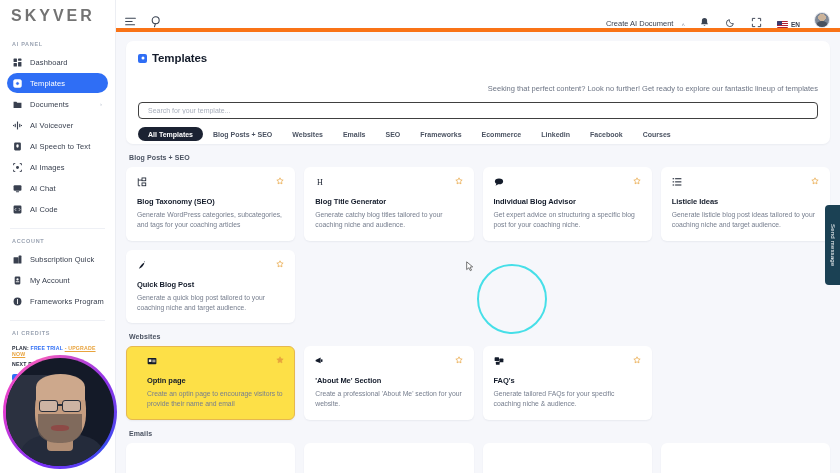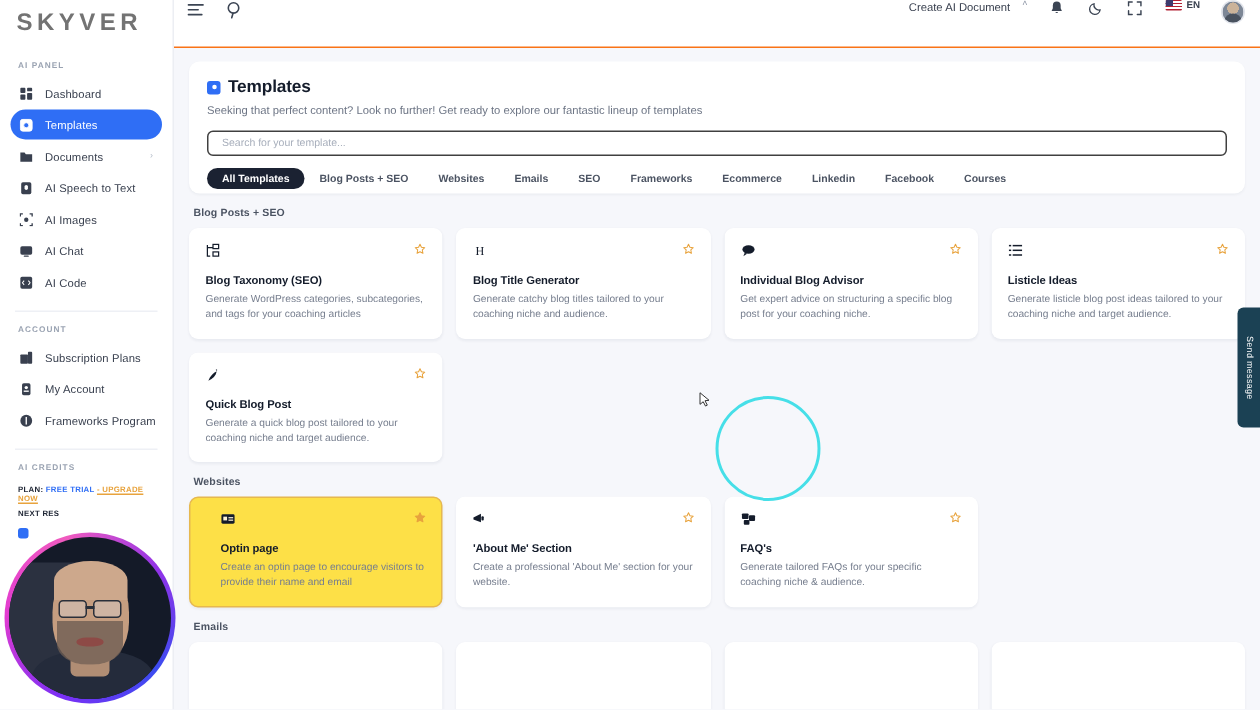--- a/index.html
+++ b/index.html
@@ -46,22 +46,22 @@
   .credit-line { font-size:5.2px; font-weight:700; letter-spacing:.2px; color:#1d2433; margin-bottom:4px; }
   .credit-line .k { color:#1d2433; }
   .credit-line .v { color:#2f6ef5; }
   .credit-line .up { color:#e8a33d; text-decoration:underline; }
   .credit-chip { display:inline-flex; align-items:center; justify-content:center;
     width:7px;height:7px;border-radius:2px;background:#2f6ef5;color:#fff;font-size:4px; }
 
   
   .main { flex:1; height:473px; position:relative; overflow:hidden; background:#f6f7fb; }
   .topbar {
-    height:32px; background:#fff; display:flex; align-items:flex-start;
-    padding:0 10px 0 8px; border-bottom:1px solid #f97316;
+    height:32px; background:#fff; display:flex; align-items:flex-end;
+    padding:0 10px 0 8px; border-bottom:4px solid #f97316;
   }
   .topbar .ticon { width:13px; height:13px; margin-right:13px; cursor:pointer; color:#3b4453; }
   .topbar .ticon svg { width:13px; height:13px; display:block; }
   .topbar .spacer { flex:1; }
   .create-doc { font-size:7.5px; color:#39404f; margin-right:8px; cursor:pointer; }
   .caret { font-size:6px; color:#8a93a3; margin-right:14px; cursor:pointer; }
   .hicon { width:11px; height:11px; margin-right:15px; cursor:pointer; color:#3b4453; }
   .hicon svg { width:11px; height:11px; display:block; }
   .lang { display:flex; align-items:center; gap:3px; margin-right:14px; cursor:pointer; }
   .flag { width:11px; height:7px; border-radius:1px; overflow:hidden; display:block;
@@ -79,21 +79,21 @@
 
   
   .hero {
     background:#fff; border-radius:7px; padding:11px 12px 0 12px;
     box-shadow:0 1px 2px rgba(20,30,60,.05);
   }
   .hero-title { display:flex; align-items:center; gap:5px; }
   .hero-badge { width:9px;height:9px;border-radius:2px;background:#2f6ef5;display:flex;align-items:center;justify-content:center; }
   .hero-badge svg{width:6px;height:6px;display:block;}
   .hero-title h1 { font-size:11.5px; font-weight:700; letter-spacing:-.1px; color:#141c2b; }
-  .hero-sub { font-size:7.5px; color:#6d7585; margin-top:5px; }
+  .hero-sub { font-size:7.5px; color:#6d7585; margin-top:20px;text-align:right; }
   .hero-search {
     margin-top:9px; height:17px; border:1px solid #404040; border-radius:4px;
     display:flex; align-items:center; padding:0 9px; background:#fff;
   }
   .hero-search input {
     border:0; outline:0; width:100%; font-size:7px; color:#39404f; background:transparent;
     font-family:"Liberation Sans", sans-serif;
   }
   .hero-search input::placeholder { color:#a7aebb; }
   .tabs { display:flex; align-items:center; gap:0; margin-top:8px; padding-bottom:3px; }
@@ -189,20 +189,32 @@
     <div class="nav-item">
       <span class="ico">
           <svg viewBox="0 0 16 16" fill="currentColor">
             <path d="M1 3h5l1.5 2H15v9H1z" rx="1"></path>
           </svg>
         </span>
       <span class="lbl">Documents</span>
       <span class="chev">›</span>
     </div>
 
+    <div class="nav-item">
+      <span class="ico">
+          <svg viewBox="0 0 16 16" fill="currentColor">
+            <rect x="7" y="1" width="2" height="14"></rect>
+            <rect x="3" y="5" width="2" height="6"></rect>
+            <rect x="11" y="5" width="2" height="6"></rect>
+            <rect x="0" y="7" width="2" height="2"></rect>
+            <rect x="14" y="7" width="2" height="2"></rect>
+          </svg>
+        </span>
+      <span class="lbl">AI Voiceover</span>
+    </div>
 
     <div class="nav-item">
       <span class="ico">
           <svg viewBox="0 0 16 16" fill="currentColor">
             <rect x="2" y="1" width="12" height="14" rx="2"></rect>
             <rect x="6" y="4" width="4" height="6" rx="2" fill="#fff"></rect>
           </svg>
         </span>
       <span class="lbl">AI Speech to Text</span>
     </div>
@@ -240,21 +252,21 @@
     <div class="sep"></div>
     <div class="sec-label">ACCOUNT</div>
 
     <div class="nav-item">
       <span class="ico">
           <svg viewBox="0 0 16 16" fill="currentColor">
             <rect x="1" y="4" width="9" height="11" rx="1"></rect>
             <rect x="10" y="1" width="5" height="14" rx="1"></rect>
           </svg>
         </span>
-      <span class="lbl">Subscription Plans</span>
+      <span class="lbl">Subscription Quick</span>
     </div>
 
     <div class="nav-item">
       <span class="ico">
           <svg viewBox="0 0 16 16" fill="currentColor">
             <rect x="3" y="1" width="10" height="14" rx="2"></rect>
             <circle cx="8" cy="6" r="2" fill="#fff"></circle>
             <rect x="5" y="9.5" width="6" height="1.6" fill="#fff"></rect>
           </svg>
         </span>

